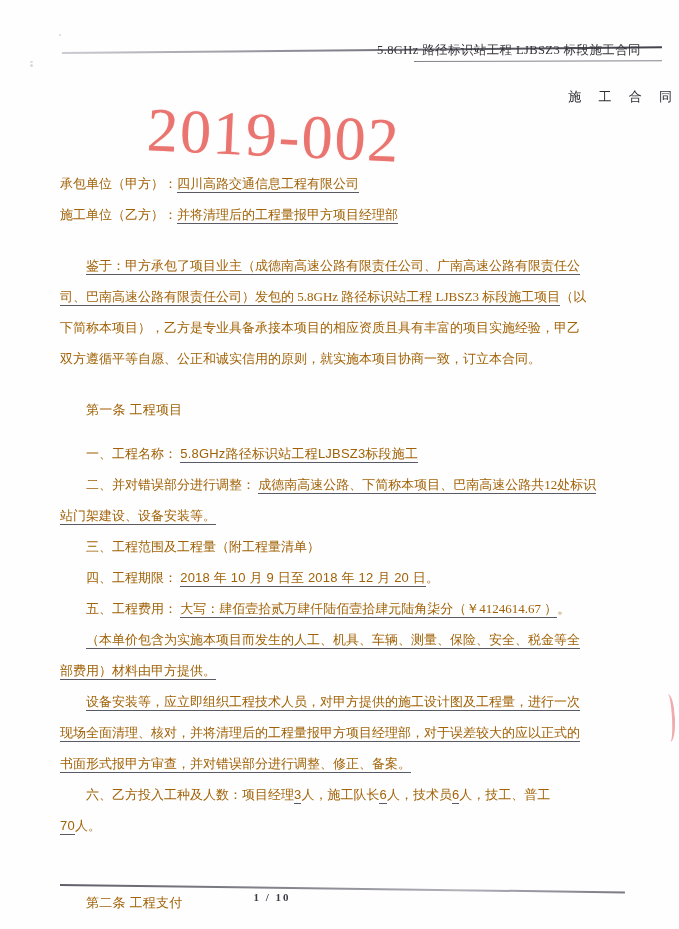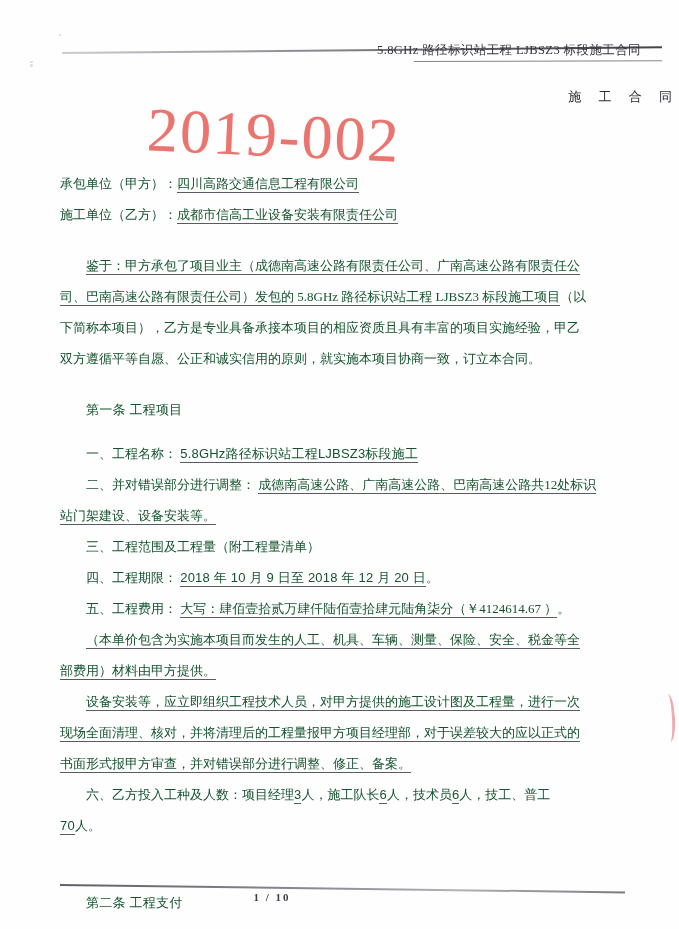--- a/index.html
+++ b/index.html
@@ -57,21 +57,21 @@
     position:absolute;left:663px;top:694px;width:9px;height:48px;
     border-right:3px solid rgba(228,102,110,.55);
     border-radius:50%/50%;
     transform:rotate(-3deg);
   }
   
   .body{
     position:absolute;left:60px;top:168px;width:570px;
     font-size:13px;
     line-height:31px;
-    color:#14532d;
+    color:#a16207;
   }
   .line{white-space:nowrap;}
   .para{
     text-align:justify;
     text-justify:inter-ideograph;
   }
   .ind{display:inline-block;width:26px;}
   .ul{
     border-bottom:1px solid #5a5a64;
     padding-bottom:1px;
@@ -118,21 +118,21 @@
   <div class="stamp-no">2019-002</div>
   <div class="stamp-edge"></div>
 
   <div class="body">
 
     <div class="line">
       <span>承包单位（甲方）：</span><span class="ul">四川高路交通信息工程有限公司</span>
     </div>
 
     <div class="line">
-      <span>施工单位（乙方）：</span><span class="ul">成都市信高工业设备安装有限责任公司</span>
+      <span>施工单位（乙方）：</span><span class="ul">并将清理后的工程量报甲方项目经理部</span>
     </div>
 
     <div class="gap-m"></div>
 
     <div class="para">
       <div class="line"><span class="ind"></span><span class="ul">鉴于：甲方承包了项目业主（成德南高速公路有限责任公司、广南高速公路有限责任公</span></div>
       <div class="line"><span class="ul">司、巴南高速公路有限责任公司）发包的 5.8GHz 路径标识站工程 LJBSZ3 标段施工项目</span><span>（以</span></div>
       <div class="line"><span>下简称本项目），乙方是专业具备承接本项目的相应资质且具有丰富的项目实施经验，甲乙</span></div>
       <div class="line"><span>双方遵循平等自愿、公正和诚实信用的原则，就实施本项目协商一致，订立本合同。</span></div>
     </div>
@@ -143,21 +143,21 @@
       <span class="ind"></span><span>第一条  工程项目</span>
     </div>
 
     <div class="gap-s"></div>
 
     <div class="line">
       <span class="ind"></span><span>一、工程名称：</span>&nbsp;<span class="ul num">5.8GHz路径标识站工程LJBSZ3标段施工</span>
     </div>
 
     <div class="line">
-      <span class="ind"></span><span>二、并对错误部分进行调整：</span>&nbsp;<span class="ul">成德南高速公路、广南高速公路、巴南高速公路共12处标识</span>
+      <span class="ind"></span><span>二、并对错误部分进行调整：</span>&nbsp;<span class="ul">成德南高速公路、下简称本项目、巴南高速公路共12处标识</span>
     </div>
     <div class="line">
       <span class="ul">站门架建设、设备安装等。</span>
     </div>
 
     <div class="line">
       <span class="ind"></span><span>三、工程范围及工程量（附工程量清单）</span>
     </div>
 
     <div class="line">

